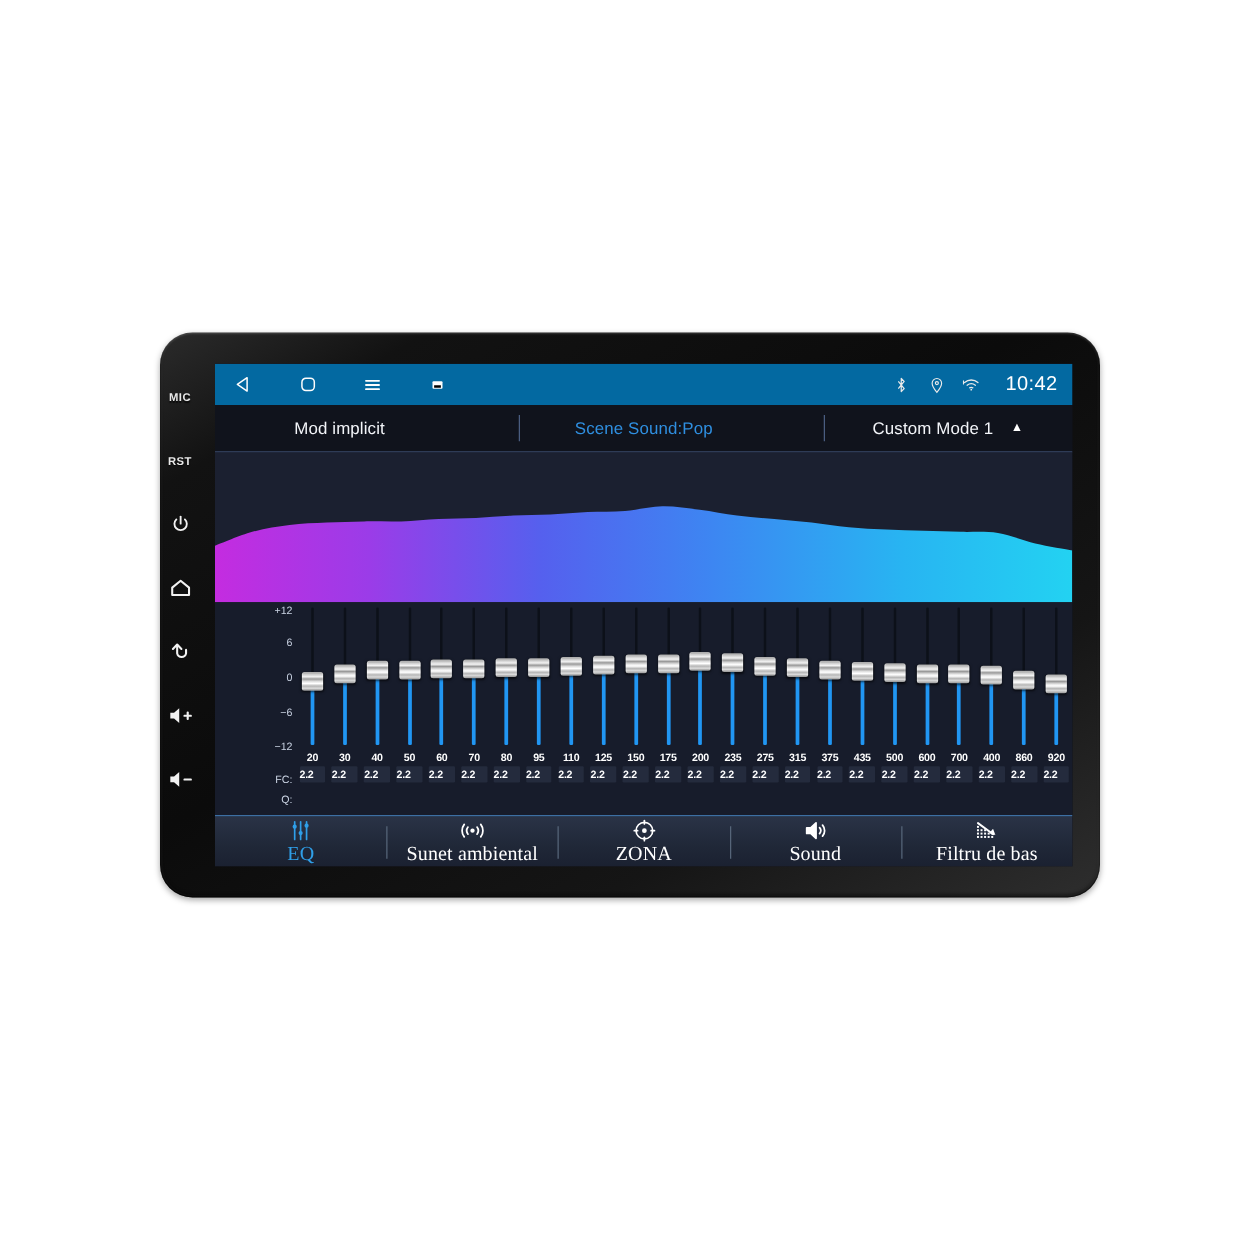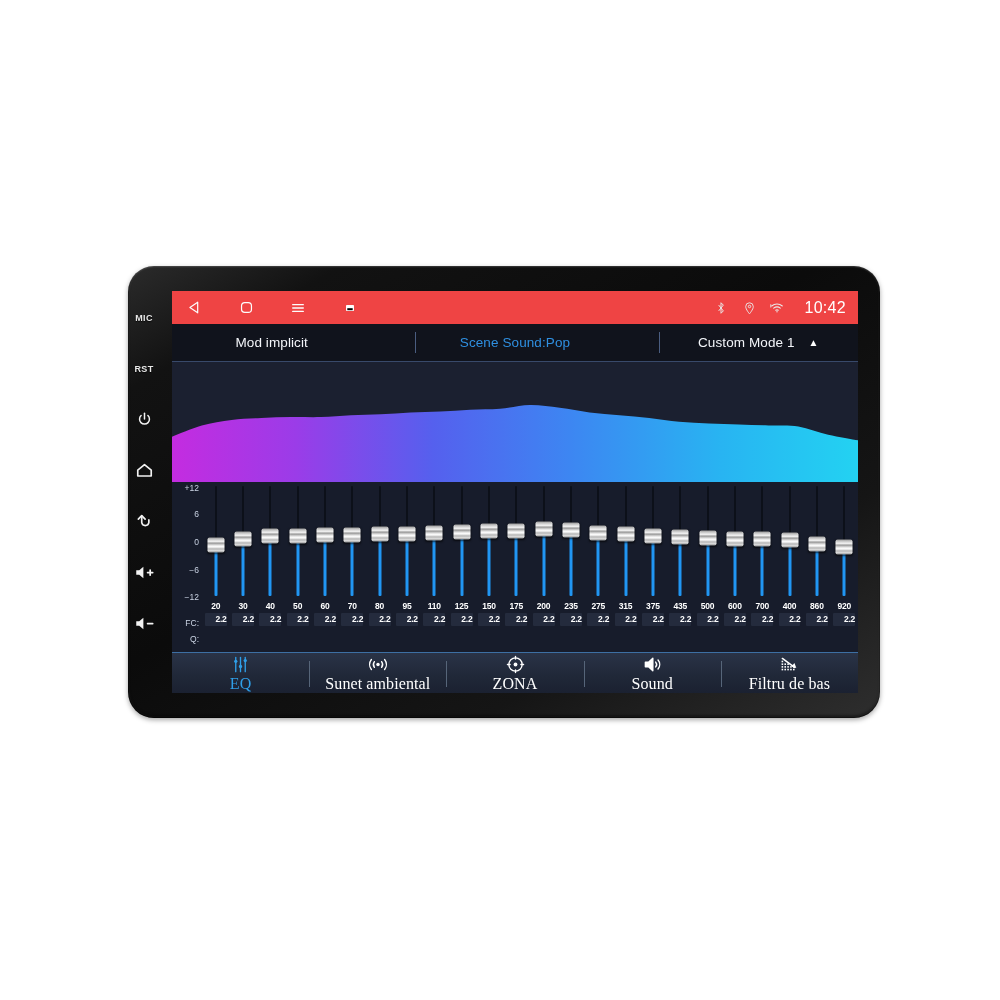--- a/index.html
+++ b/index.html
@@ -83,21 +83,21 @@
     width: 686px;
     height: 402px;
     background: #10131c;
     overflow: hidden;
   }
 
   
   #android-bar {
     position: relative;
     height: 33px;
-    background: #ef4444;
+    background: #0369a1;
     display: flex;
     align-items: center;
     padding: 0 12px;
     box-sizing: border-box;
   }
   #nav-group {
     display: flex;
     align-items: center;
     gap: 32px;
   }
@@ -183,20 +183,21 @@
     height: 100%;
     display: block;
   }
 
   
   #band-panel {
     position: relative;
     height: 170px;
     background: #171c2b;
     display: flex;
+    padding-left: 35px;
   }
   #axis-col {
     width: 30px;
     position: relative;
     flex: 0 0 30px;
     color: #c9d2e2;
     font-size: 8.5px;
   }
   .axis-lbl {
     position: absolute;
@@ -285,21 +286,21 @@
     letter-spacing: -.2px;
   }
   .band-q {
     font-size: 8.5px;
     color: #ffffff;
     line-height: 13px;
     height: 13px;
     font-weight: bold;
     background: #242b3d;
     width: 80%;
-    text-align: right;
+    text-align: left;
     border-radius: 1px;
     letter-spacing: -.2px;
   }
 
   
   #tab-bar {
     position: relative;
     height: 42px;
     background: linear-gradient(180deg, #2a3347 0%, #202838 55%, #1a2030 100%);
     border-top: 1px solid #3d6fa3;

